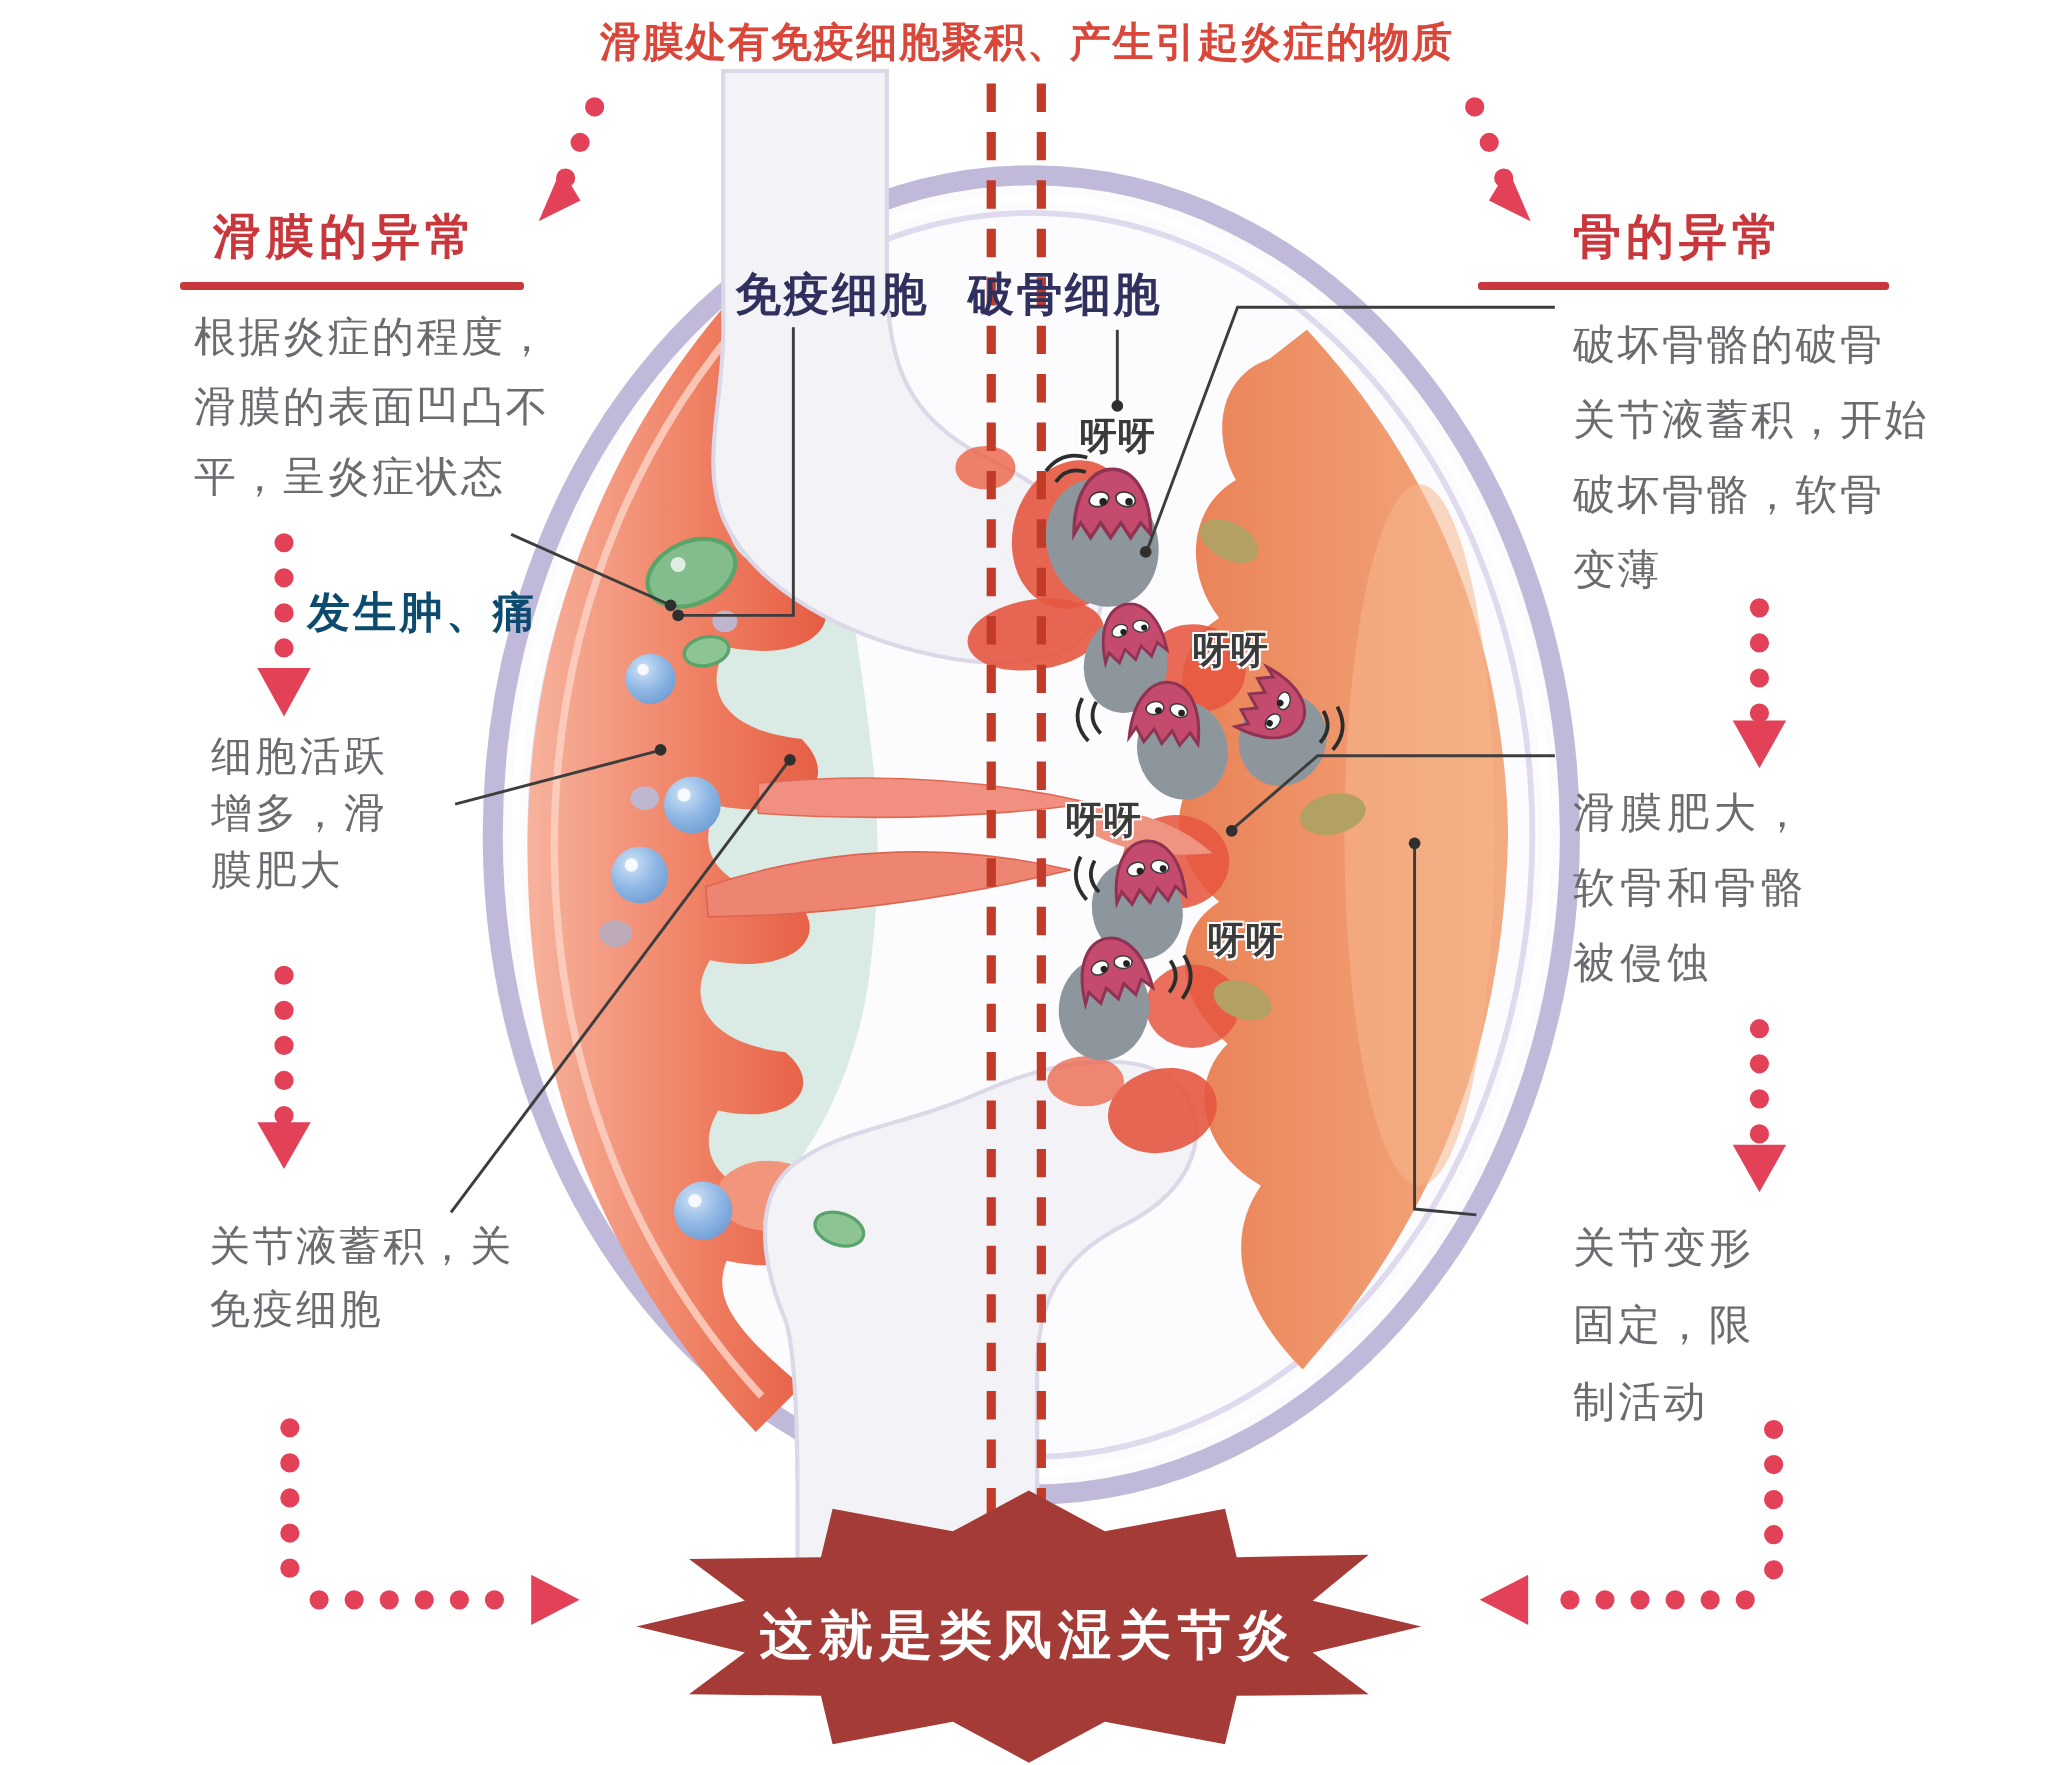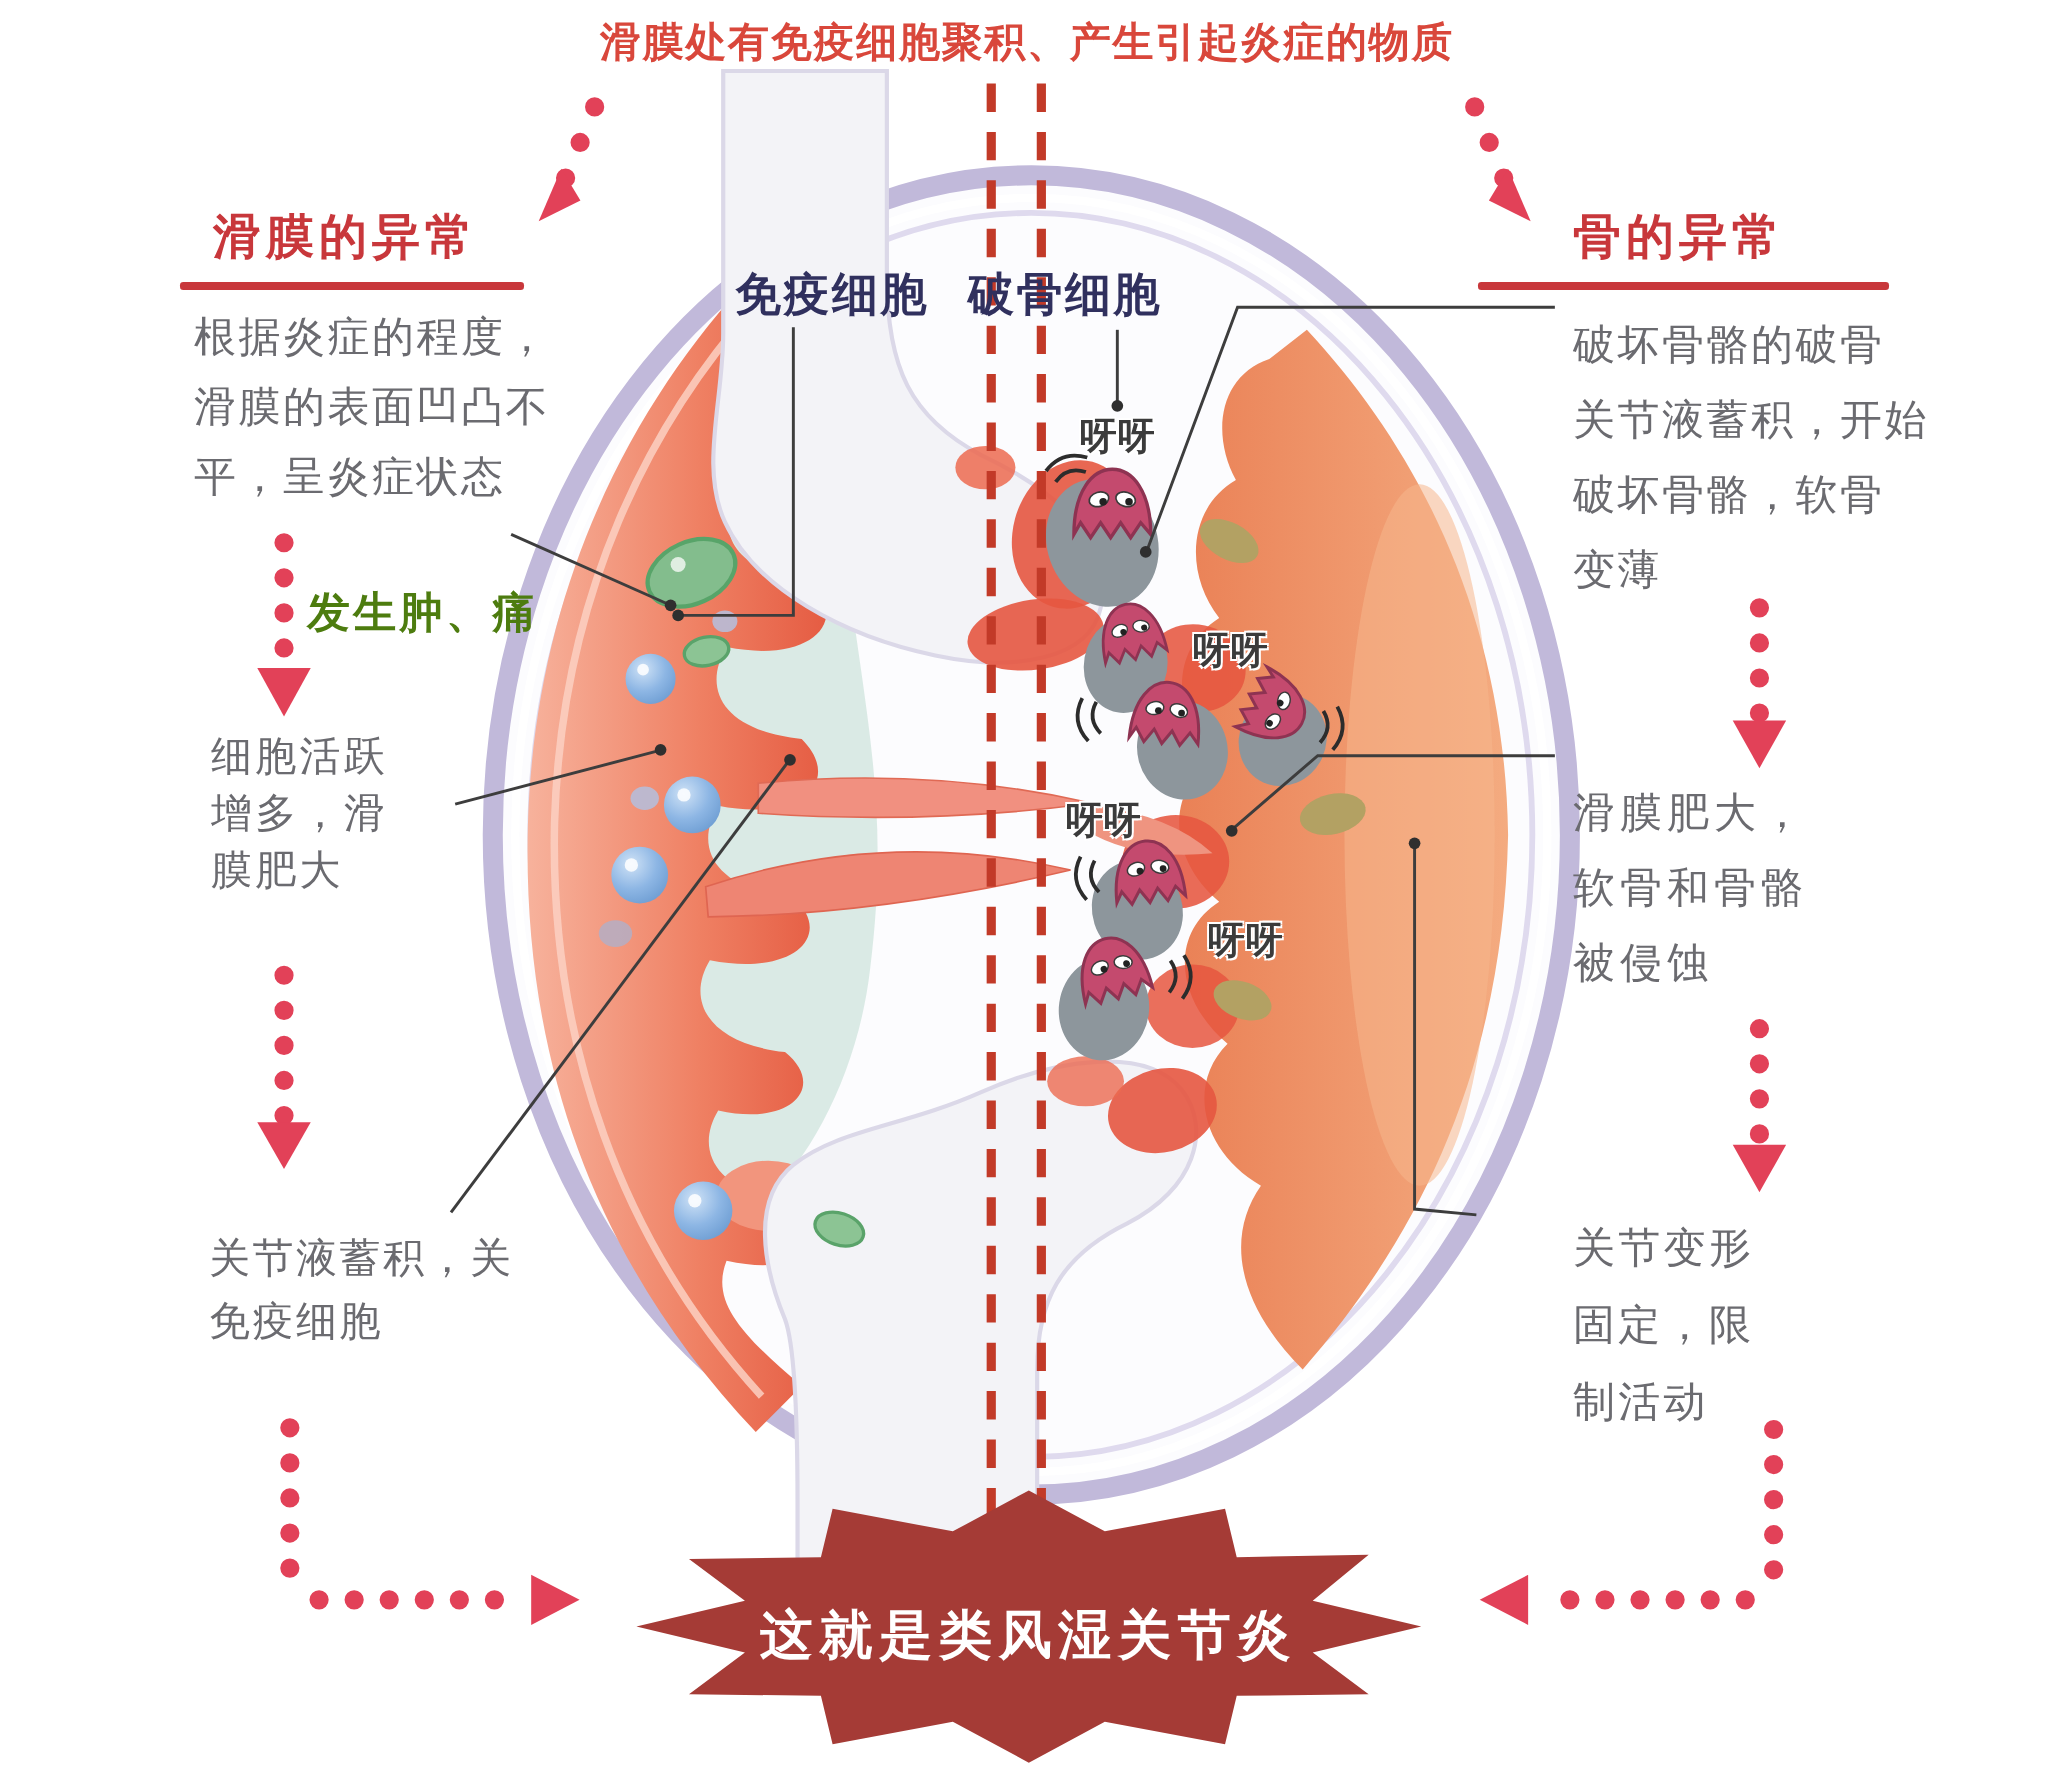--- a/index.html
+++ b/index.html
@@ -5,21 +5,21 @@
   html,body{margin:0;padding:0;background:#ffffff;}
   #page{position:relative;width:2071px;height:1766px;background:#ffffff;overflow:hidden;
         font-family:"DejaVu Sans","Liberation Sans",sans-serif;}
   #art{position:absolute;left:0;top:0;width:2071px;height:1766px;}
   .txt{position:absolute;white-space:pre;font-family:Liberation Serif, serif;}
   .title{font-size:41px;color:#d9473b;letter-spacing:1.7px;font-weight:600;text-align:center;}
   .heading{font-size:48px;font-weight:bold;color:#c8373b;letter-spacing:5px;}
   .rule{position:absolute;height:7.5px;background:#c8373b;border-radius:3.3px;}
   .para{position:absolute;color:#6b6b70;font-size:42px;letter-spacing:2.5px;}
   .para .ln{white-space:pre;}
-  .note{font-size:43px;color:#4d7c0f;letter-spacing:3.3px;font-weight:600;}
+  .note{font-size:43px;color:#0c4a6e;letter-spacing:3.3px;font-weight:600;}
   .celllabel{font-size:46px;font-weight:bold;color:#30305e;letter-spacing:2.5px;text-align:center;}
   .yaya{font-size:38px;font-weight:bold;color:#3b3b3b;
         text-shadow:1.7px 1.7px 0 #fff,-1.7px 1.7px 0 #fff,1.7px -1.7px 0 #fff,-1.7px -1.7px 0 #fff;}
   .bursttext{position:absolute;left:653px;top:1600px;width:751px;text-align:center;
         font-size:53px;font-weight:bold;color:#ffffff;letter-spacing:6.7px;}
 </style>
 </head>
 <body>
 
 <div id="page">
@@ -244,21 +244,21 @@
   </div>
 
   <div class="txt note" style="left:307px;top:584px;">发生肿、痛</div>
 
   <div class="para" style="left:211px;top:728px;line-height:57px;font-size:41px;letter-spacing:3.3px;">
     <div class="ln">细胞活跃</div>
     <div class="ln">增多，滑</div>
     <div class="ln">膜肥大</div>
   </div>
 
-  <div class="para" style="left:209px;top:1215px;line-height:63px;font-size:41px;margin-top:12px;">
+  <div class="para" style="left:209px;top:1215px;line-height:63px;font-size:41px;">
     <div class="ln">关节液蓄积，关</div>
     <div class="ln">免疫细胞</div>
   </div>
 
   <div class="txt celllabel" style="left:735px;top:264px;">免疫细胞</div>
   <div class="txt celllabel" style="left:968px;top:264px;">破骨细胞</div>
 
   <div class="txt yaya" style="left:1079px;top:411px;">呀呀</div>
   <div class="txt yaya" style="left:1192px;top:625px;">呀呀</div>
   <div class="txt yaya" style="left:1065px;top:795px;">呀呀</div>

